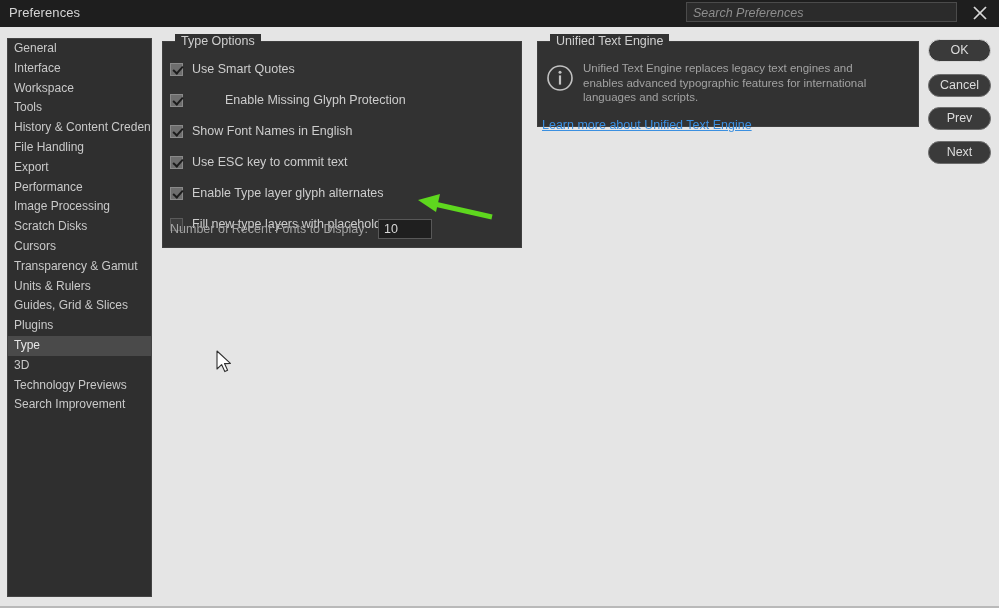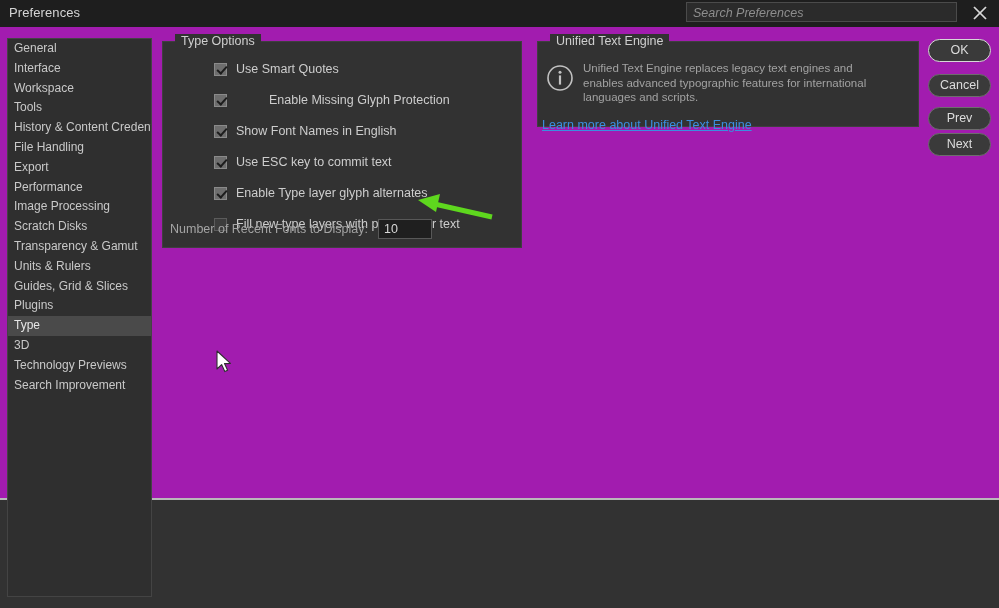--- a/index.html
+++ b/index.html
@@ -10,22 +10,22 @@
   body {
     width: 999px;
     height: 608px;
     overflow: hidden;
     font-family: "Liberation Sans", sans-serif;
     -webkit-font-smoothing: antialiased;
   }
   .window {
     position: relative;
     width: 999px;
-    height: 500px;
-    background: #a21caf;
+    height: 608px;
+    background: #e5e5e5;
     box-sizing: border-box;
     border-bottom: 2px solid #b9b9b9;
   }
 
   
   .titlebar {
     position: absolute;
     left: 0; top: 0;
     width: 999px; height: 27px;
     background: #1e1e1e;
@@ -122,21 +122,20 @@
   }
 
   
   .cb-row {
     position: absolute;
     left: 7px;
     height: 18px;
     display: flex;
     align-items: center;
     cursor: default;
-    margin-left: 44px;
   }
   .cb {
     width: 13px; height: 13px;
     border: 1px solid #5b5b5b;
     background: #3c3c3c;
     box-sizing: border-box;
     position: relative;
     flex: 0 0 auto;
     margin-right: 9px;
     cursor: pointer;
@@ -225,21 +224,21 @@
     cursor: pointer;
     padding: 0;
   }
   .btn.primary {
     border-color: #d8d8d8;
     border-width: 1.5px;
   }
   #btn-ok { top: 39px; }
   #btn-cancel { top: 74px; }
   #btn-prev { top: 107px; }
-  #btn-next { top: 133px; }
+  #btn-next { top: 141px; }
 
   
   .arrow-anno {
     position: absolute;
     left: 410px; top: 190px;
     width: 95px; height: 40px;
     pointer-events: none;
   }
 
   
@@ -274,20 +273,21 @@
       <div class="side-item">General</div>
       <div class="side-item">Interface</div>
       <div class="side-item">Workspace</div>
       <div class="side-item">Tools</div>
       <div class="side-item">History &amp; Content Credentials</div>
       <div class="side-item">File Handling</div>
       <div class="side-item">Export</div>
       <div class="side-item">Performance</div>
       <div class="side-item">Image Processing</div>
       <div class="side-item">Scratch Disks</div>
+      <div class="side-item">Cursors</div>
       <div class="side-item">Transparency &amp; Gamut</div>
       <div class="side-item">Units &amp; Rulers</div>
       <div class="side-item">Guides, Grid &amp; Slices</div>
       <div class="side-item">Plugins</div>
       <div class="side-item selected">Type</div>
       <div class="side-item">3D</div>
       <div class="side-item">Technology Previews</div>
       <div class="side-item">Search Improvement</div>
     </div>
 

